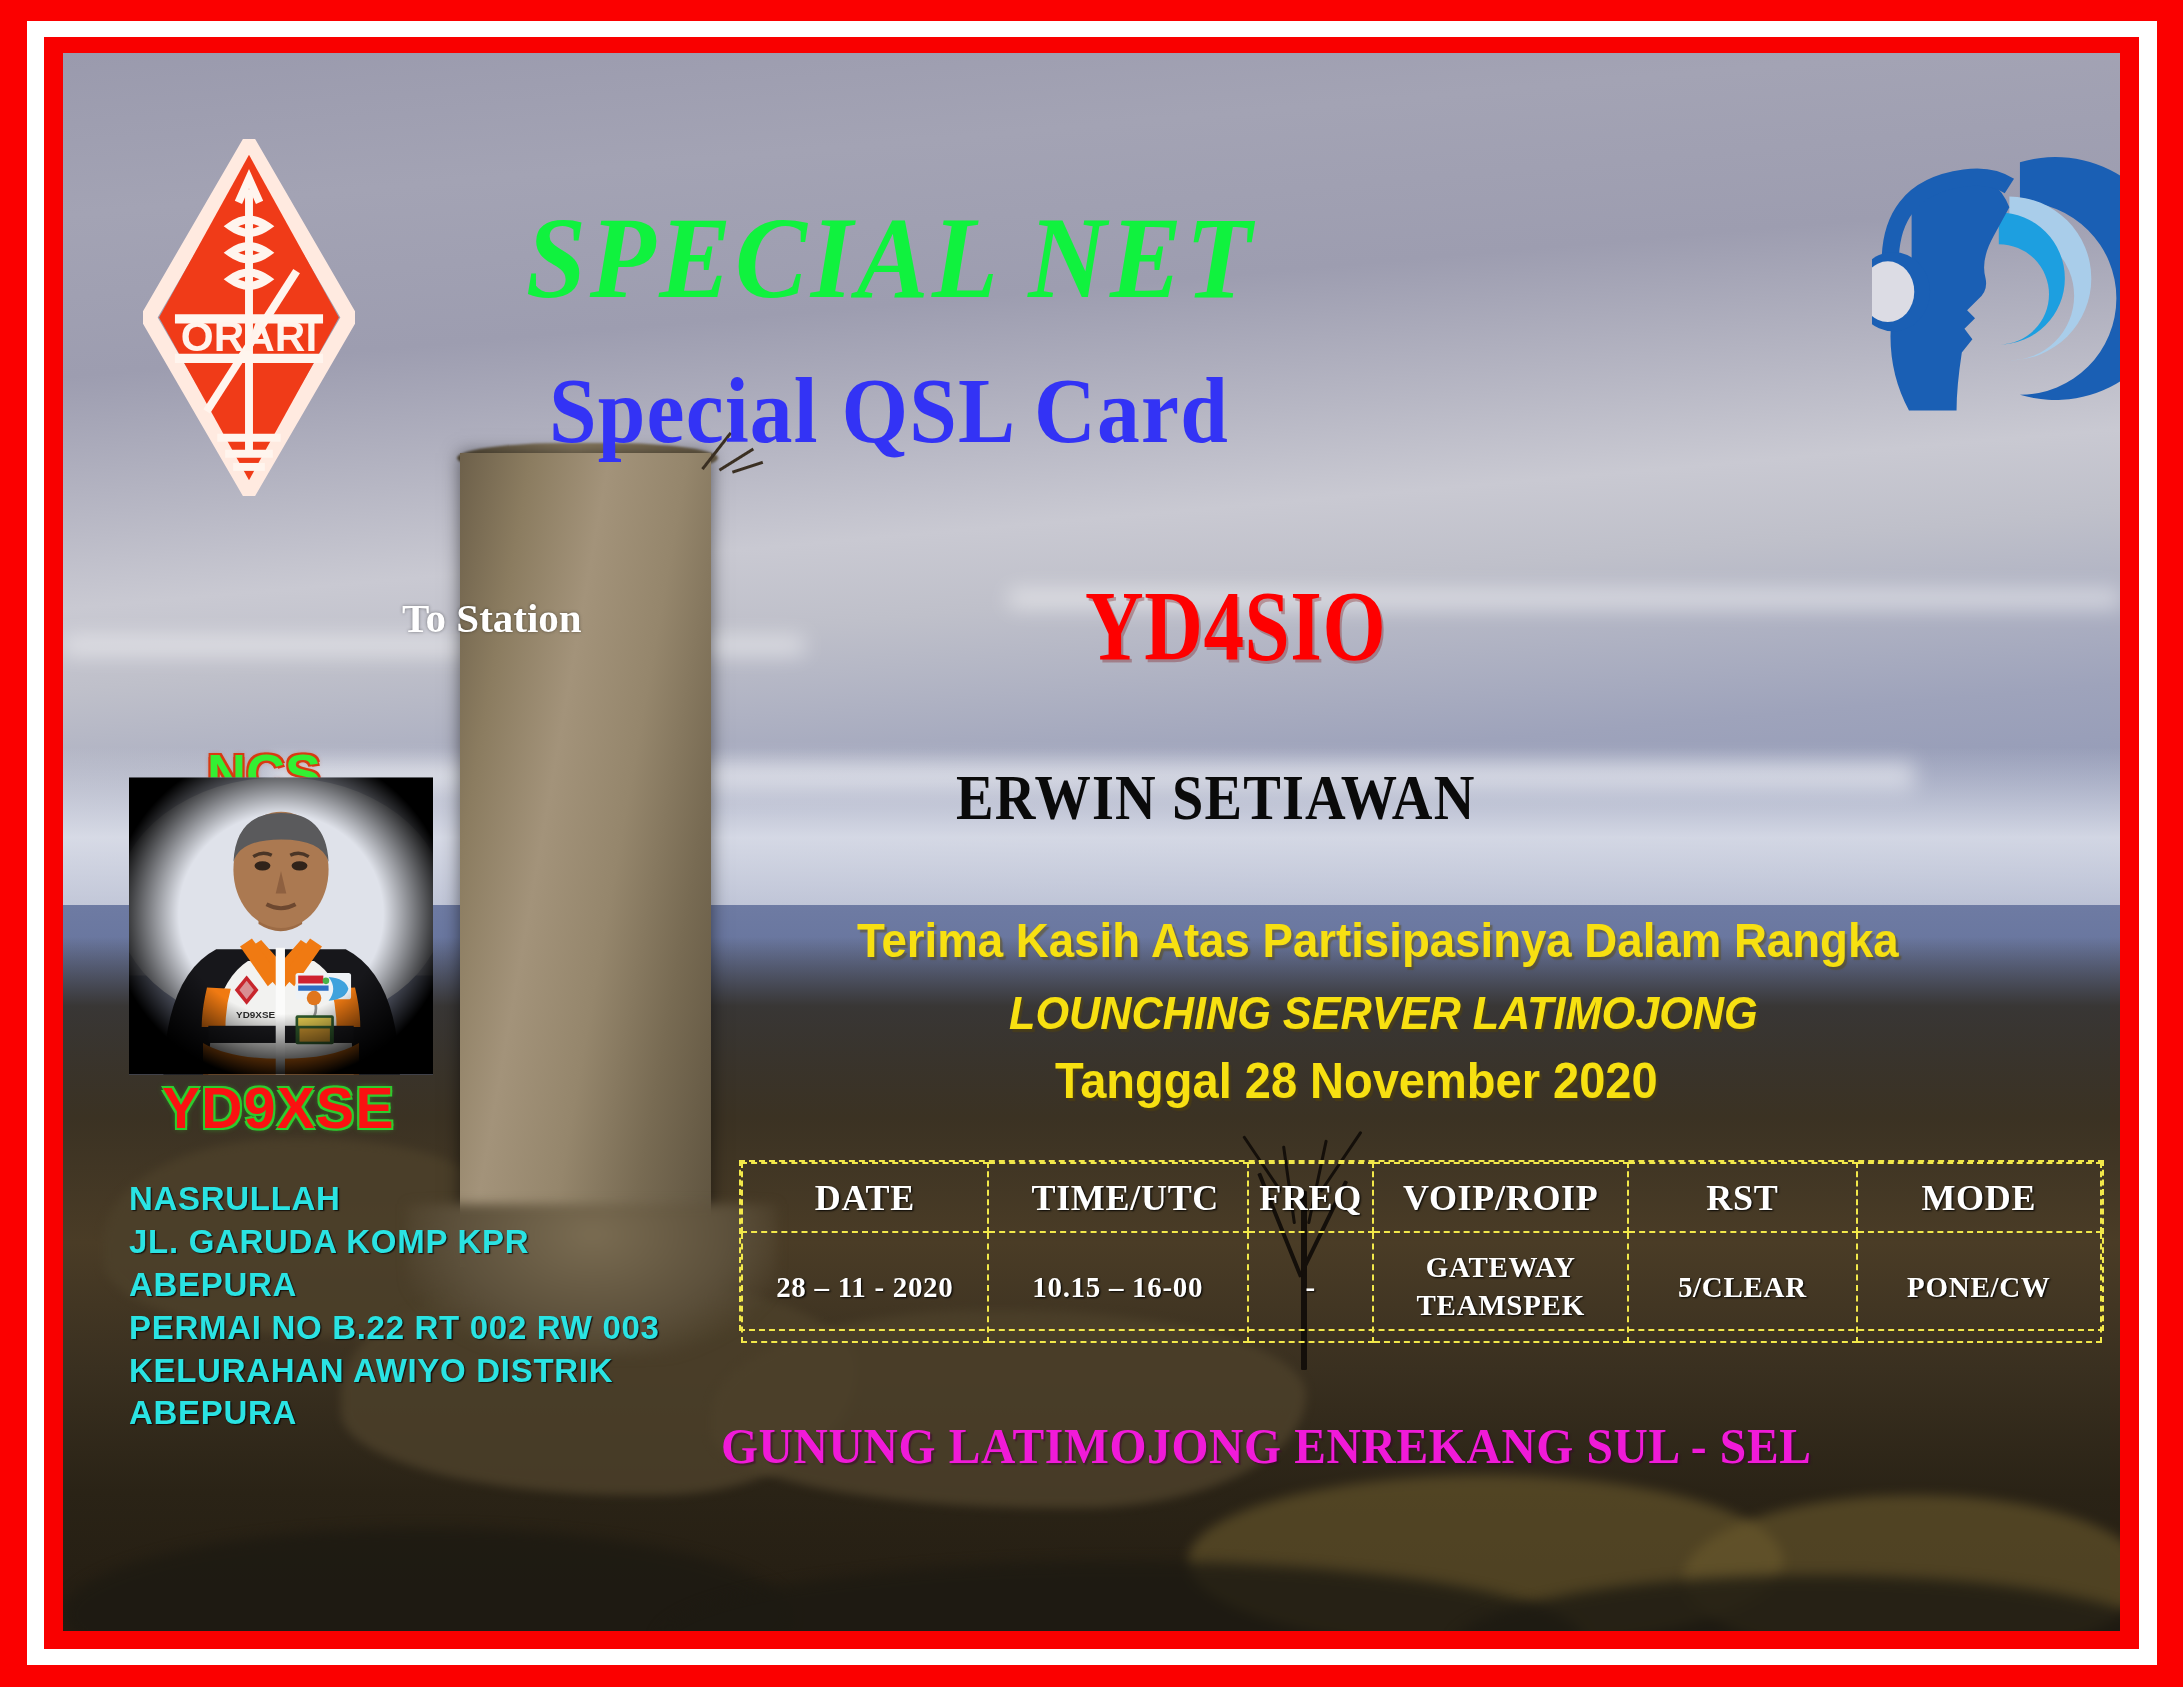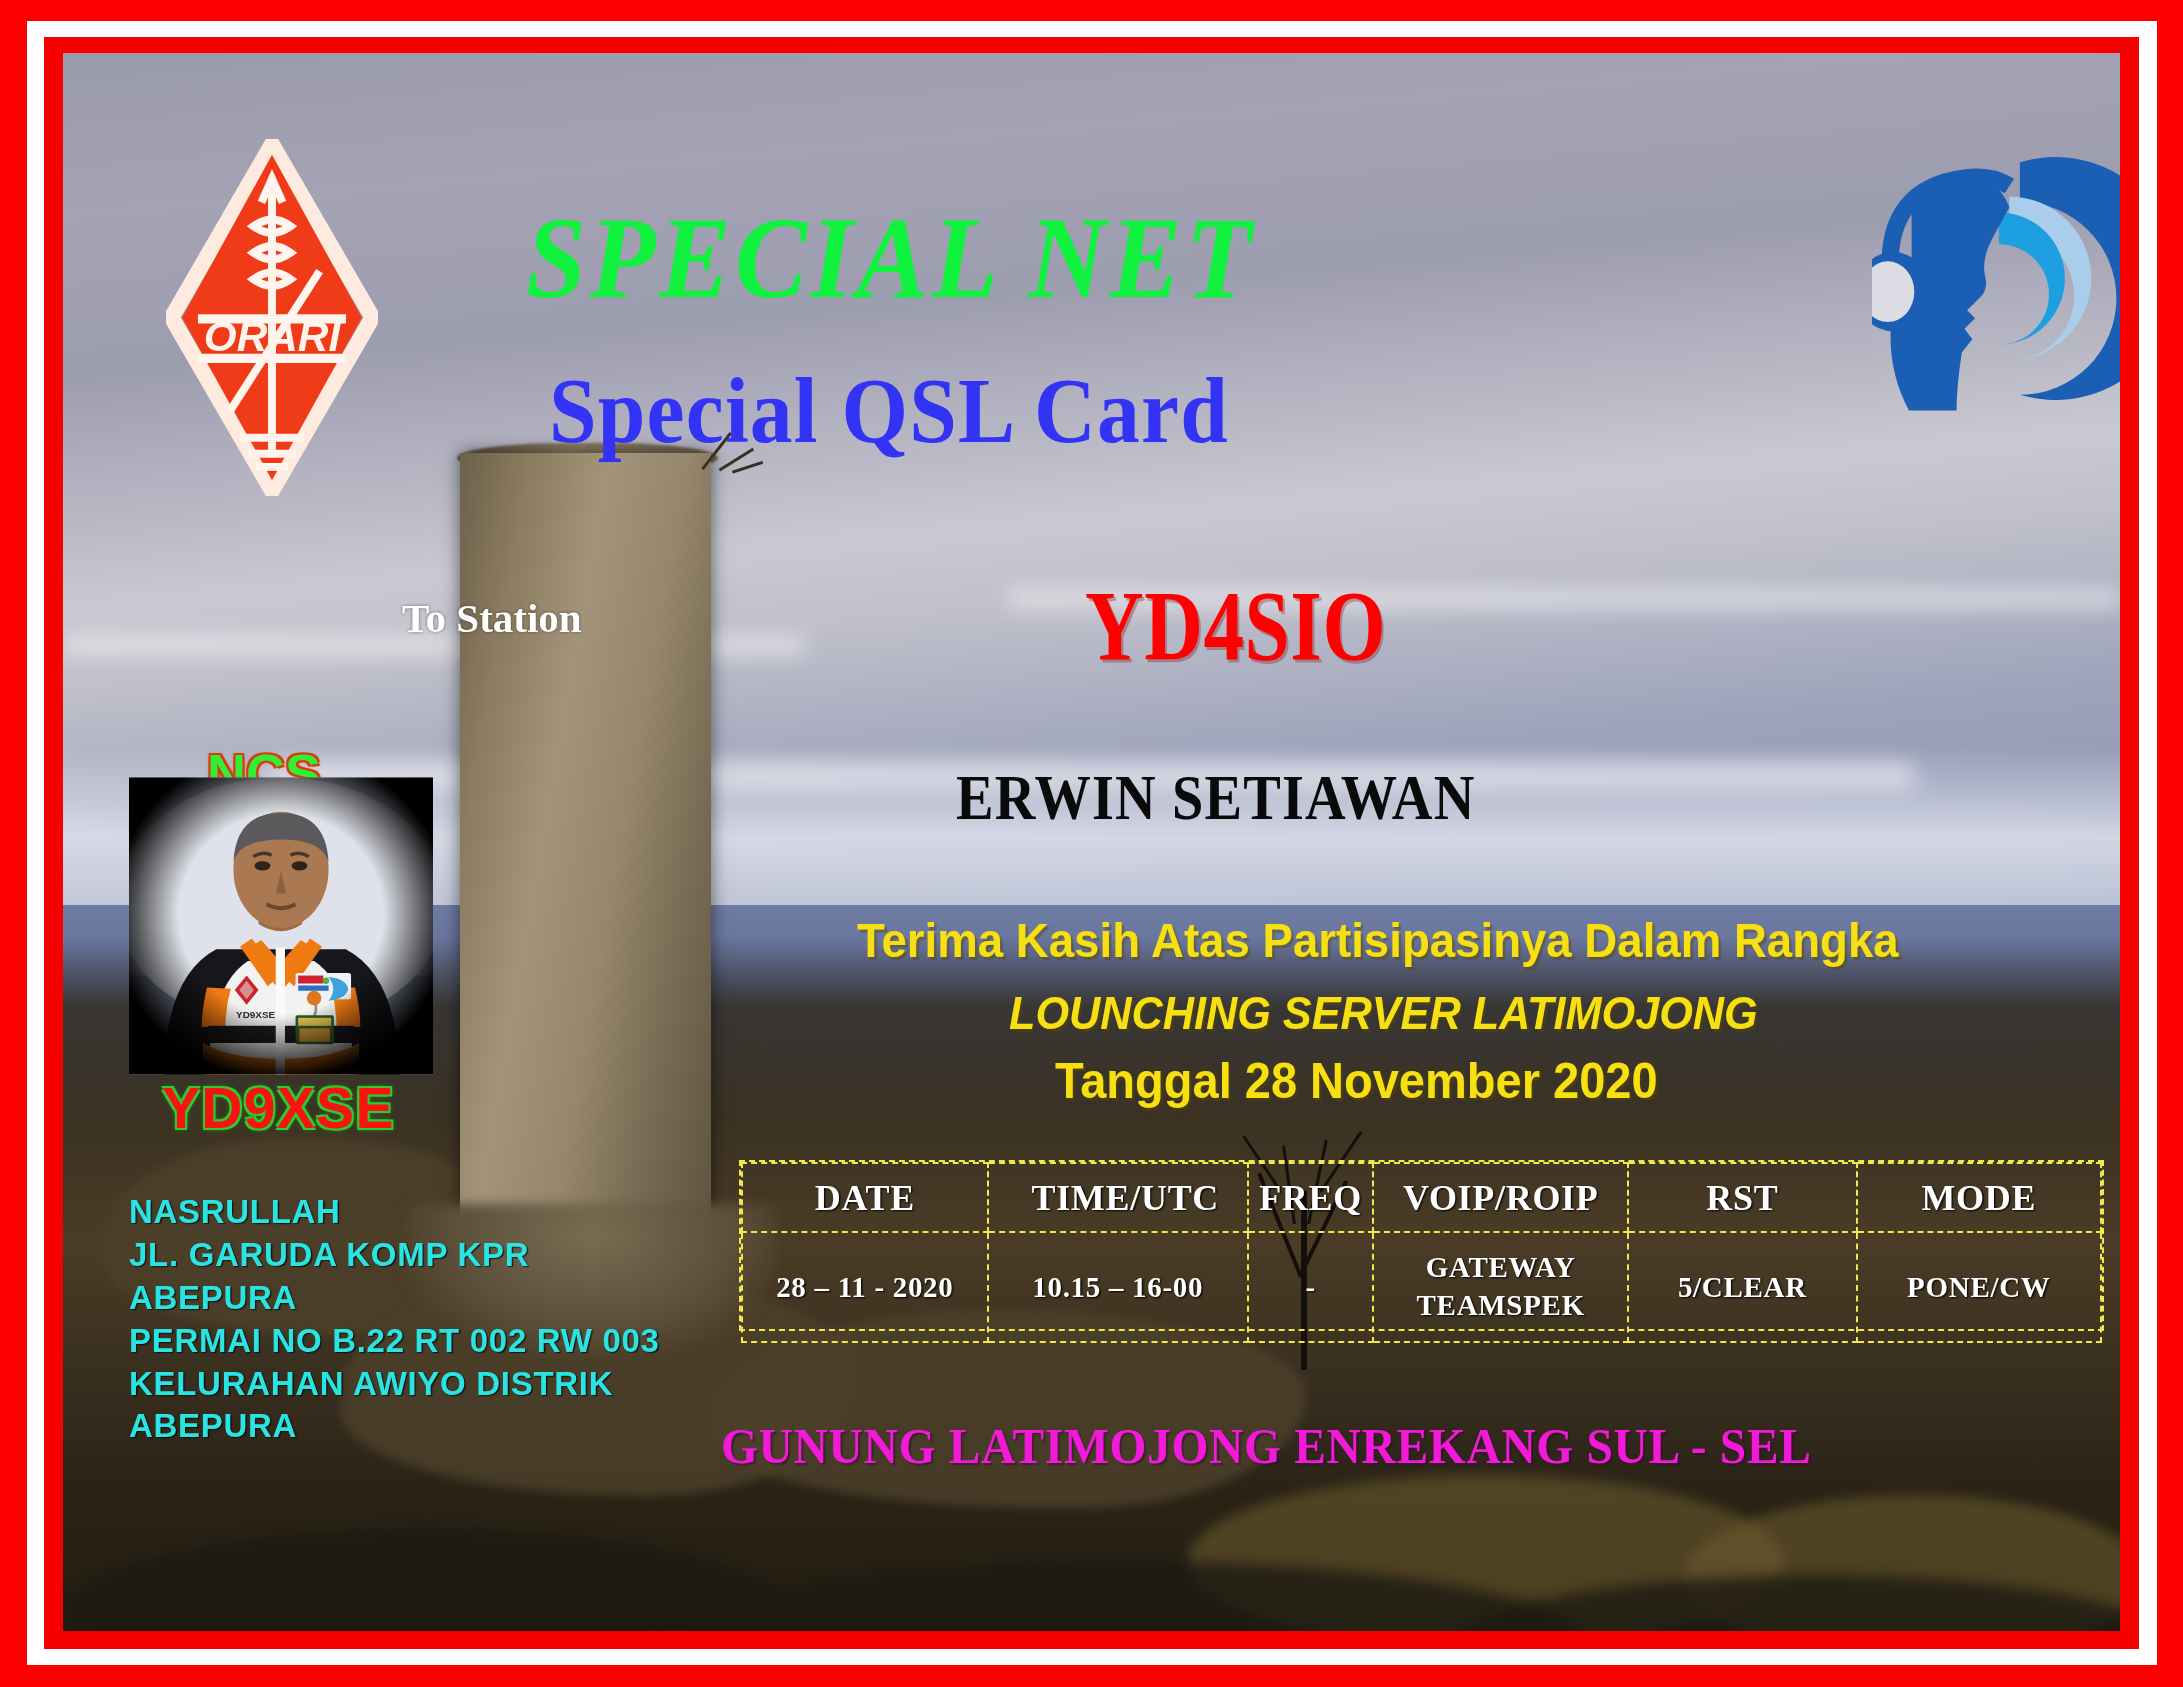--- a/index.html
+++ b/index.html
@@ -59,21 +59,21 @@
       radial-gradient(circle at 18% 90%,#b8aa8f 0 4.6px,transparent 5.3px),
       radial-gradient(circle at 55% 92%,#cabd a2 0 5.3px,transparent 6px);
     filter:blur(0.9px);}
   .pillar-base{position:absolute;left:344px;top:1151px;width:370px;height:152px;
     background:radial-gradient(ellipse at 50% 20%,#7a6c52 0%,#5b4f3a 55%,rgba(40,34,22,0) 78%);filter:blur(5.3px);}
   .twig{position:absolute;width:2.6px;background:#3a2f22;transform-origin:bottom center;filter:blur(0.4px);}
   .tree{position:absolute;left:1145px;top:1039px;width:198px;height:278px;}
   .tree span{position:absolute;background:#140f0a;border-radius:1.3px;transform-origin:bottom center;}
 
   
-  .orari{position:absolute;left:103px;top:86px;width:212px;height:357px;font-style:italic;}
+  .orari{position:absolute;left:80px;top:86px;width:212px;height:357px;}
   
   .hs{position:absolute;left:1809px;top:93px;width:284px;height:265px;}
 
   
   .t{position:absolute;white-space:nowrap;}
   .title-net{left:463px;top:139px;font-size:116px;font-weight:bold;font-style:italic;color:#10f23e;
      font-family:"Liberation Serif",serif;letter-spacing:4px;transform:scaleX(.93);transform-origin:left top;}
   .title-qsl{left:486px;top:304px;font-size:93px;font-weight:bold;color:#3333f5;
      font-family:"Liberation Serif",serif;letter-spacing:1.3px;transform:scaleX(.92);transform-origin:left top;}
   .tostation{left:339px;top:493px;font-size:41px;font-weight:bold;color:#ffffff;font-family:"Liberation Serif",serif;
@@ -102,21 +102,21 @@
   .ncscall{left:99px;top:1022px;font-size:57px;font-weight:bold;color:#fa1111;
      font-family:"Liberation Sans",sans-serif;letter-spacing:1.3px;
      text-shadow:-2px -2px 0 #2ecb2e,2px -2px 0 #2ecb2e,-2px 2px 0 #2ecb2e,2px 2px 0 #2ecb2e,0 0 6px rgba(46,203,46,.85);}
 
   
   .opphoto{position:absolute;left:66px;top:724px;width:304px;height:298px;overflow:hidden;}
 
   
   .addrblk{position:absolute;left:66px;top:1125px;font-family:"Liberation Sans",sans-serif;
      font-size:33px;font-weight:bold;color:#2ae3e3;line-height:1.30;letter-spacing:0.7px;
-     text-shadow:1.3px 1.3px 1.3px rgba(0,0,0,.75);margin-top:13px;}
+     text-shadow:1.3px 1.3px 1.3px rgba(0,0,0,.75);}
 
   
   .qso{position:absolute;left:676px;top:1107px;width:1365px;height:171px;
        border:2.6px dashed #f2e84a;box-sizing:border-box;}
   .qso table{width:100%;height:100%;border-collapse:collapse;table-layout:fixed;}
   .qso th,.qso td{border:2px dashed #f2e84a;color:#ffffff;text-align:center;vertical-align:middle;
        font-family:"Liberation Serif",serif;font-weight:bold;
        text-shadow:1.3px 1.3px 2px rgba(0,0,0,.9);}
   .qso th{height:65px;font-size:36px;letter-spacing:0.7px;}
   .qso td{height:106px;font-size:29px;letter-spacing:0.7px;}

